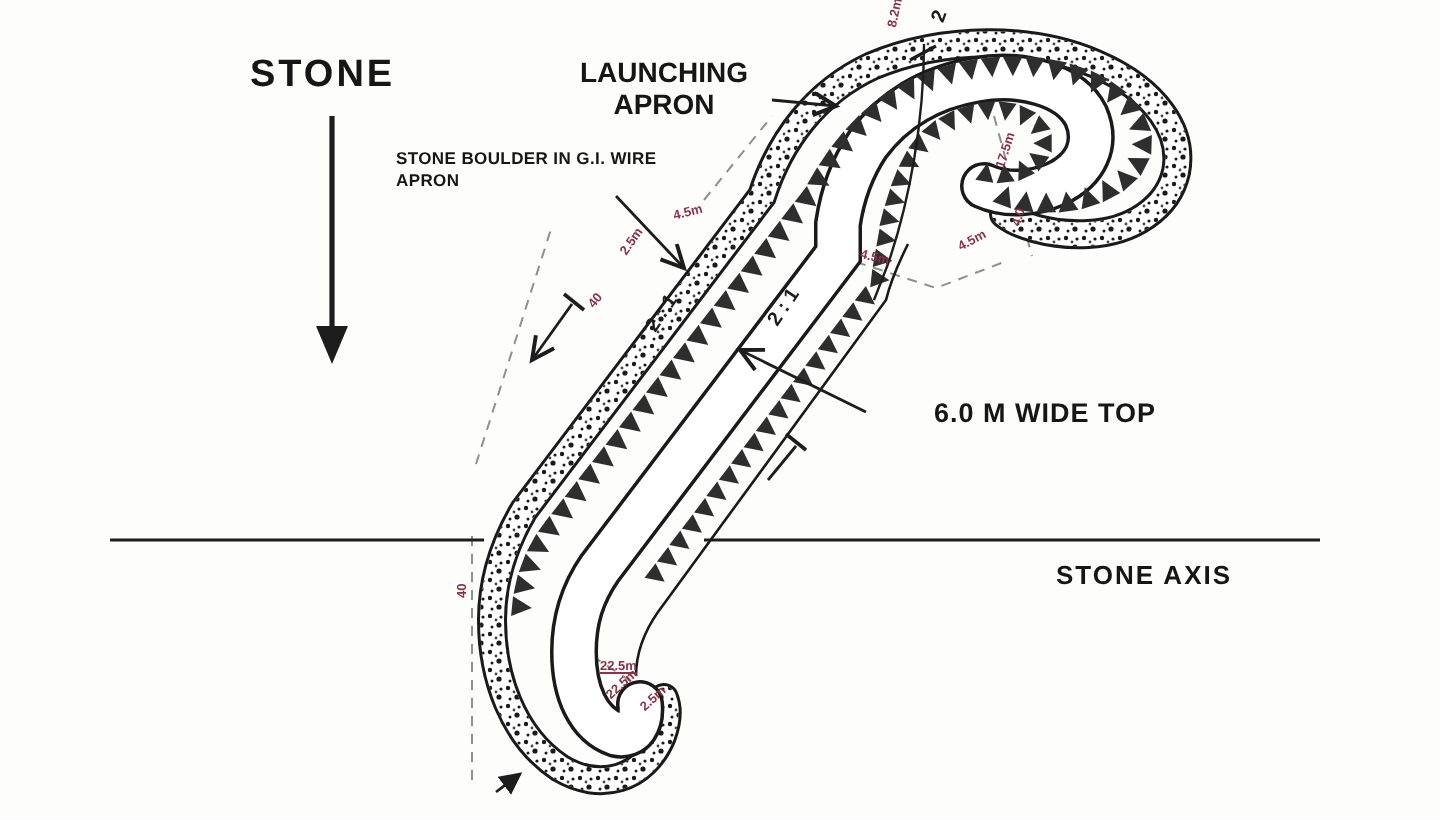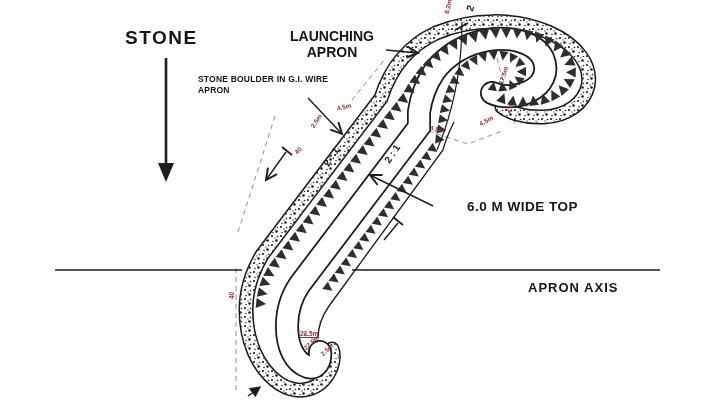--- a/index.html
+++ b/index.html
@@ -122,21 +122,21 @@
 <div class="lbl lbl-flow">STONE</div>
 <div class="lbl lbl-launch">
   <div>LAUNCHING</div>
   <div>APRON</div>
 </div>
 <div class="lbl lbl-stone">
   <div>STONE BOULDER IN G.I. WIRE</div>
   <div>APRON</div>
 </div>
 <div class="lbl lbl-widetop">6.0 M WIDE TOP</div>
-<div class="lbl lbl-axis">APRON AXIS</div>
+<div class="lbl lbl-axis">STONE AXIS</div>
 
 <div id="anno-layer">
       <span class="anno" style="left: 464px; top: 9px; font-size: 10px; color: rgb(29, 29, 29); transform: rotate(-70deg);">2</span>
       <span class="anno" style="left: 443px; top: 13px; font-size: 6.5px; color: rgb(139, 51, 68); transform: rotate(-78deg);">8.2m</span>
       <span class="anno" style="left: 497px; top: 83px; font-size: 6.5px; color: rgb(139, 51, 68); transform: rotate(-72deg);">17.5m</span>
       <span class="anno" style="left: 505px; top: 112px; font-size: 6.5px; color: rgb(139, 51, 68); transform: rotate(-72deg);">4.0</span>
       <span class="anno" style="left: 431px; top: 124px; font-size: 6.5px; color: rgb(139, 51, 68); transform: rotate(14deg);">4.5m</span>
       <span class="anno" style="left: 478px; top: 121px; font-size: 6.5px; color: rgb(139, 51, 68); transform: rotate(-28deg);">4.5m</span>
       <span class="anno" style="left: 336px; top: 105px; font-size: 6.5px; color: rgb(139, 51, 68); transform: rotate(-14deg);">4.5m</span>
       <span class="anno" style="left: 309px; top: 125px; font-size: 6.5px; color: rgb(139, 51, 68); transform: rotate(-55deg);">2.5m</span>

